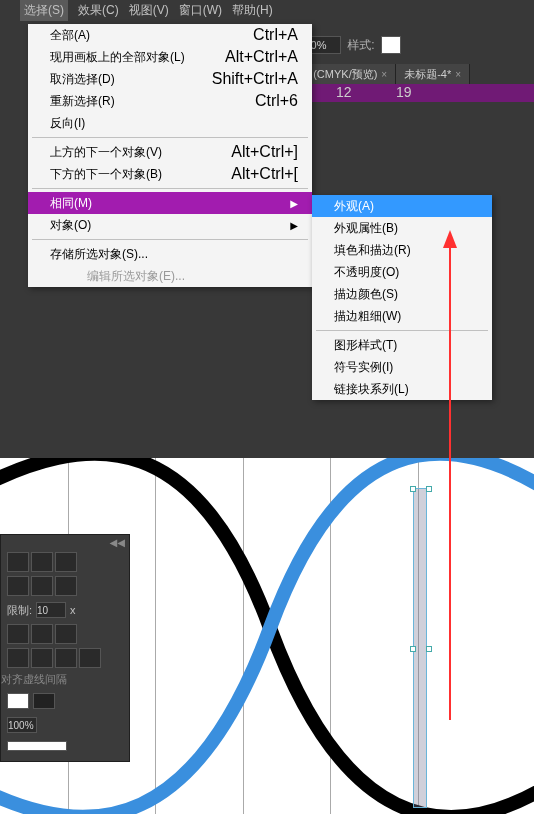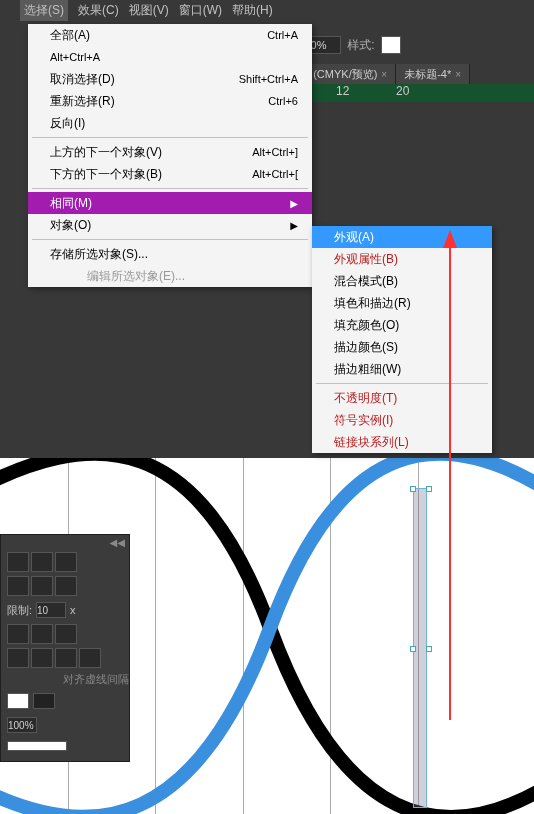--- a/index.html
+++ b/index.html
@@ -63,24 +63,24 @@
     align-items: center;
     gap: 4px;
   }
   .tab .x { color: #999; font-size: 10px; }
   .ruler-row {
     position: absolute;
     top: 84px;
     right: 0;
     width: 260px;
     height: 18px;
-    background: #14532d;
+    background: #701a75;
     display: flex;
     color: #ccc;
-    font-size: 12px;
+    font-size: 14px;
   }
   .ruler-row span { width: 60px; padding-left: 2px; }
 
   
   .dropdown {
     position: absolute;
     left: 28px;
     top: 24px;
     width: 284px;
     background: #f4f4f4;
@@ -94,46 +94,45 @@
     align-items: center;
     justify-content: space-between;
     padding: 0 14px 0 22px;
   }
   .dropdown .item.highlight {
     background: #a21caf;
     color: #fff;
   }
   .dropdown .item.disabled { color: #999; margin-left: 37px; }
   .dropdown .sep { height: 1px; background: #c0c0c0; margin: 3px 4px; }
-  .dropdown .shortcut { color: inherit; font-size: 11px; }
+  .dropdown .shortcut { color: inherit; font-size: 16px; }
   .dropdown .sub-arrow { font-size: 10px; }
 
   
   .submenu {
     position: absolute;
     left: 312px;
     top: 195px;
     width: 180px;
     background: #f4f4f4;
     color: #000;
     box-shadow: 2px 2px 6px rgba(0,0,0,0.4);
     z-index: 11;
-    margin-top: 31px;
   }
   .submenu .item {
     height: 22px;
     display: flex;
     align-items: center;
     padding: 0 14px 0 22px;
   }
   .submenu .item.highlight {
     background: #3399ff;
     color: #fff;
   }
-  .submenu .item.disabled { color: #b91c1c; }
+  .submenu .item.disabled { color: #000000; }
   .submenu .sep { height: 1px; background: #c0c0c0; margin: 3px 4px; }
 
   
   .canvas {
     position: absolute;
     top: 458px;
     left: 0;
     right: 0;
     bottom: 0;
     background: #fff;
@@ -174,21 +173,21 @@
     border: 1px solid #555;
     color: #d0d0d0;
     width: 30px;
     height: 16px;
     font-size: 10px;
   }
   .panel .iconbar { display: flex; gap: 2px; padding: 2px 6px; }
   .panel .iconbtn {
     width: 22px; height: 20px; background: #2a2a2a; border: 1px solid #555;
   }
-  .panel .textrow { display:flex; justify-content: flex-end; color:#888; padding:2px 0; }
+  .panel .textrow { display:flex; justify-content: flex-start; color:#888; padding:2px 0; }
   .hdr { display:flex; justify-content:flex-end; padding:2px 4px; }
   .hdr span { color:#888; font-size:10px; }
   .swatch { display:flex; gap:4px; align-items:center; padding:4px 6px;}
   .swatch .chip { width:22px; height:16px; background:#fff; border:1px solid #555; }
   .swatch .chip.dark { background:#222; }
   .strokeprev { padding: 4px 6px; }
   .strokeprev .box { width: 60px; height: 10px; background: #fff; border:1px solid #555; }
   .sel-handle { position:absolute; width:6px; height:6px; border:1px solid #4aa; background:#fff; }
 </style>
 </head>
@@ -216,29 +215,30 @@
   </div>
   <div class="tab">
     <span>未标题-4*</span>
     <span class="x">×</span>
   </div>
 </div>
 
 <div class="ruler-row">
   <span>10</span>
   <span>12</span>
-  <span>20</span>
+  <span>19</span>
 </div>
 
 <div class="dropdown">
   <div class="item">
     <span>全部(A)</span>
     <span class="shortcut">Ctrl+A</span>
   </div>
   <div class="item">
+    <span>现用画板上的全部对象(L)</span>
     <span class="shortcut">Alt+Ctrl+A</span>
   </div>
   <div class="item">
     <span>取消选择(D)</span>
     <span class="shortcut">Shift+Ctrl+A</span>
   </div>
   <div class="item">
     <span>重新选择(R)</span>
     <span class="shortcut">Ctrl+6</span>
   </div>
@@ -273,37 +273,34 @@
 </div>
 
 <div class="submenu">
   <div class="item highlight">
     <span>外观(A)</span>
   </div>
   <div class="item disabled">
     <span>外观属性(B)</span>
   </div>
   <div class="item">
-    <span>混合模式(B)</span>
-  </div>
-  <div class="item">
     <span>填色和描边(R)</span>
   </div>
   <div class="item">
-    <span>填充颜色(O)</span>
+    <span>不透明度(O)</span>
   </div>
   <div class="item">
     <span>描边颜色(S)</span>
   </div>
   <div class="item">
     <span>描边粗细(W)</span>
   </div>
   <div class="sep"></div>
   <div class="item disabled">
-    <span>不透明度(T)</span>
+    <span>图形样式(T)</span>
   </div>
   <div class="item disabled">
     <span>符号实例(I)</span>
   </div>
   <div class="item disabled">
     <span>链接块系列(L)</span>
   </div>
 </div>
 
 <svg class="arrow-line" width="534" height="814" style="z-index:15;">

